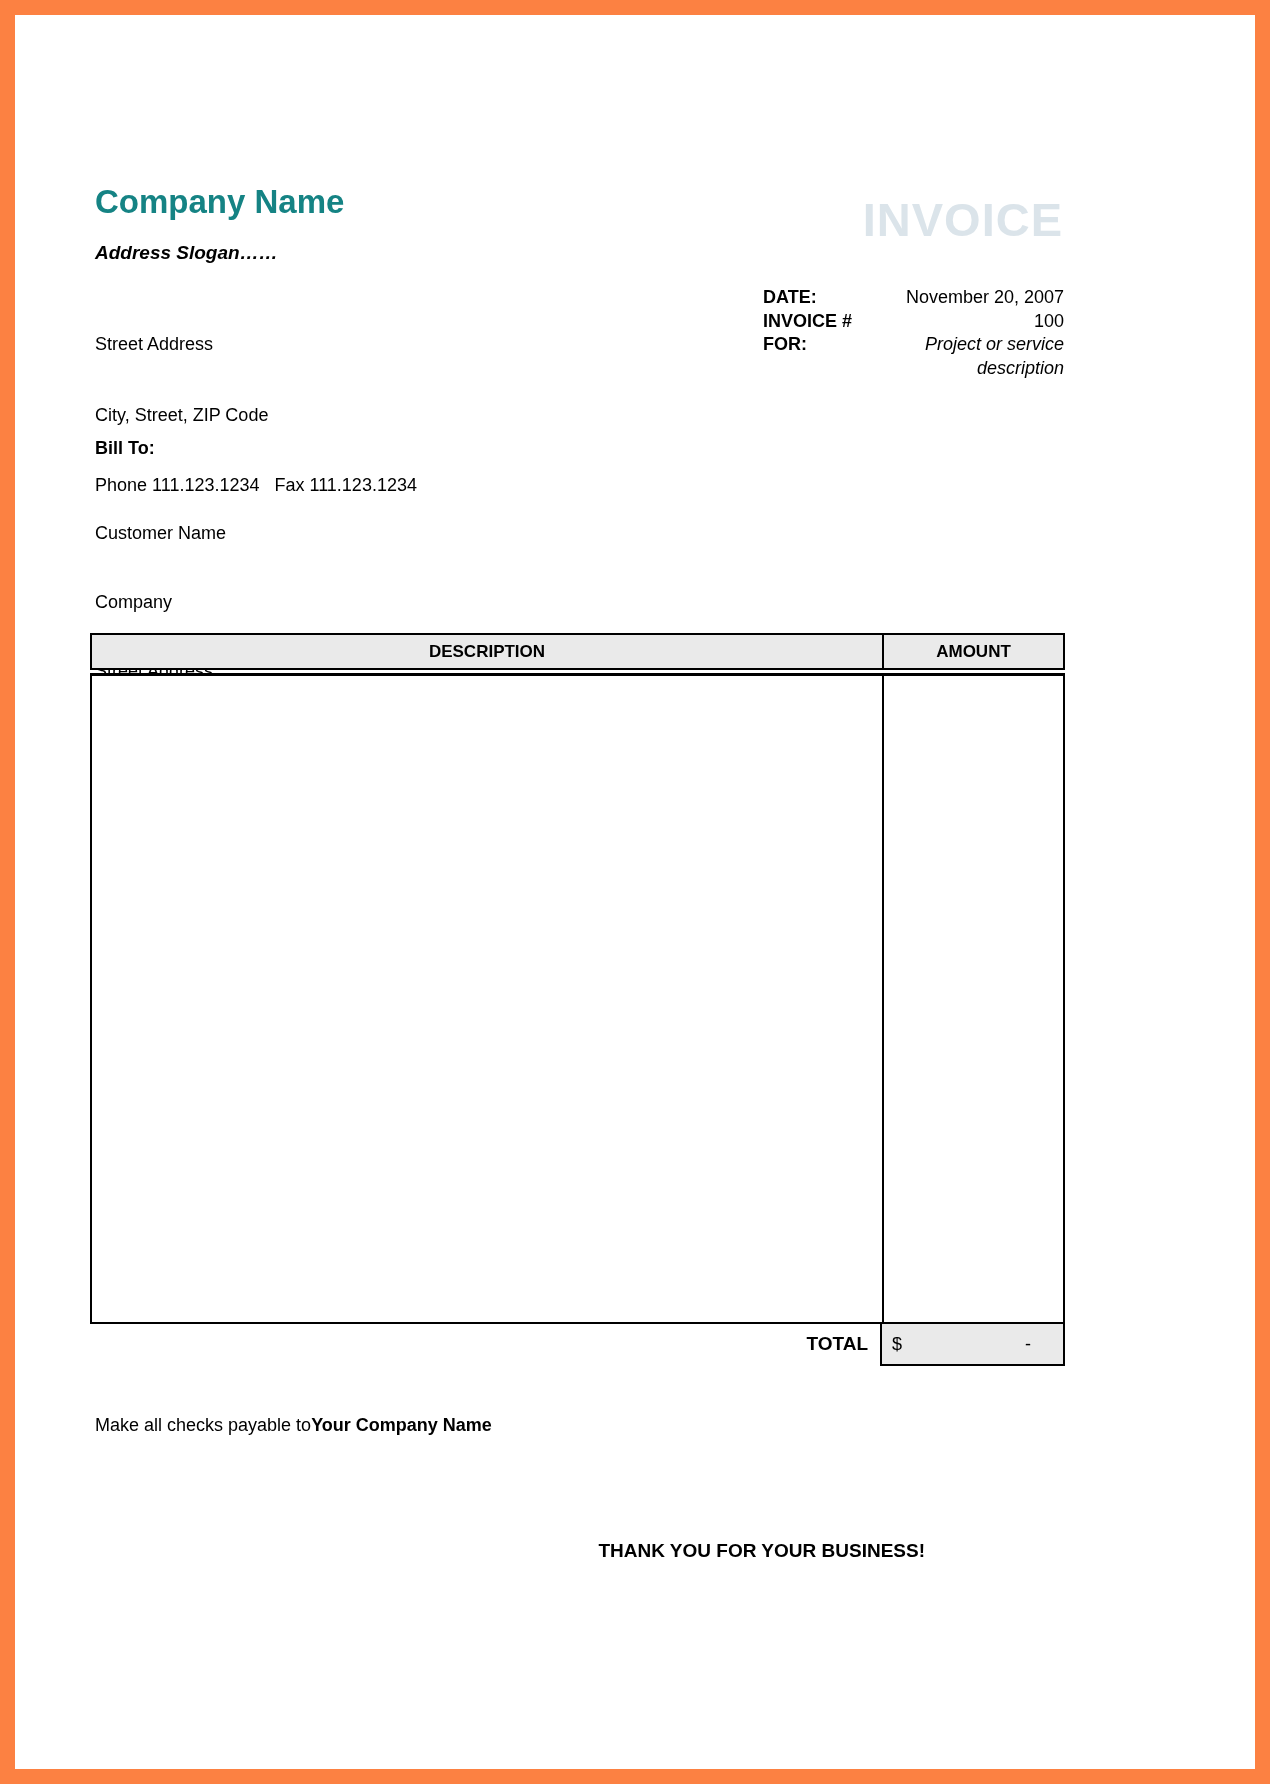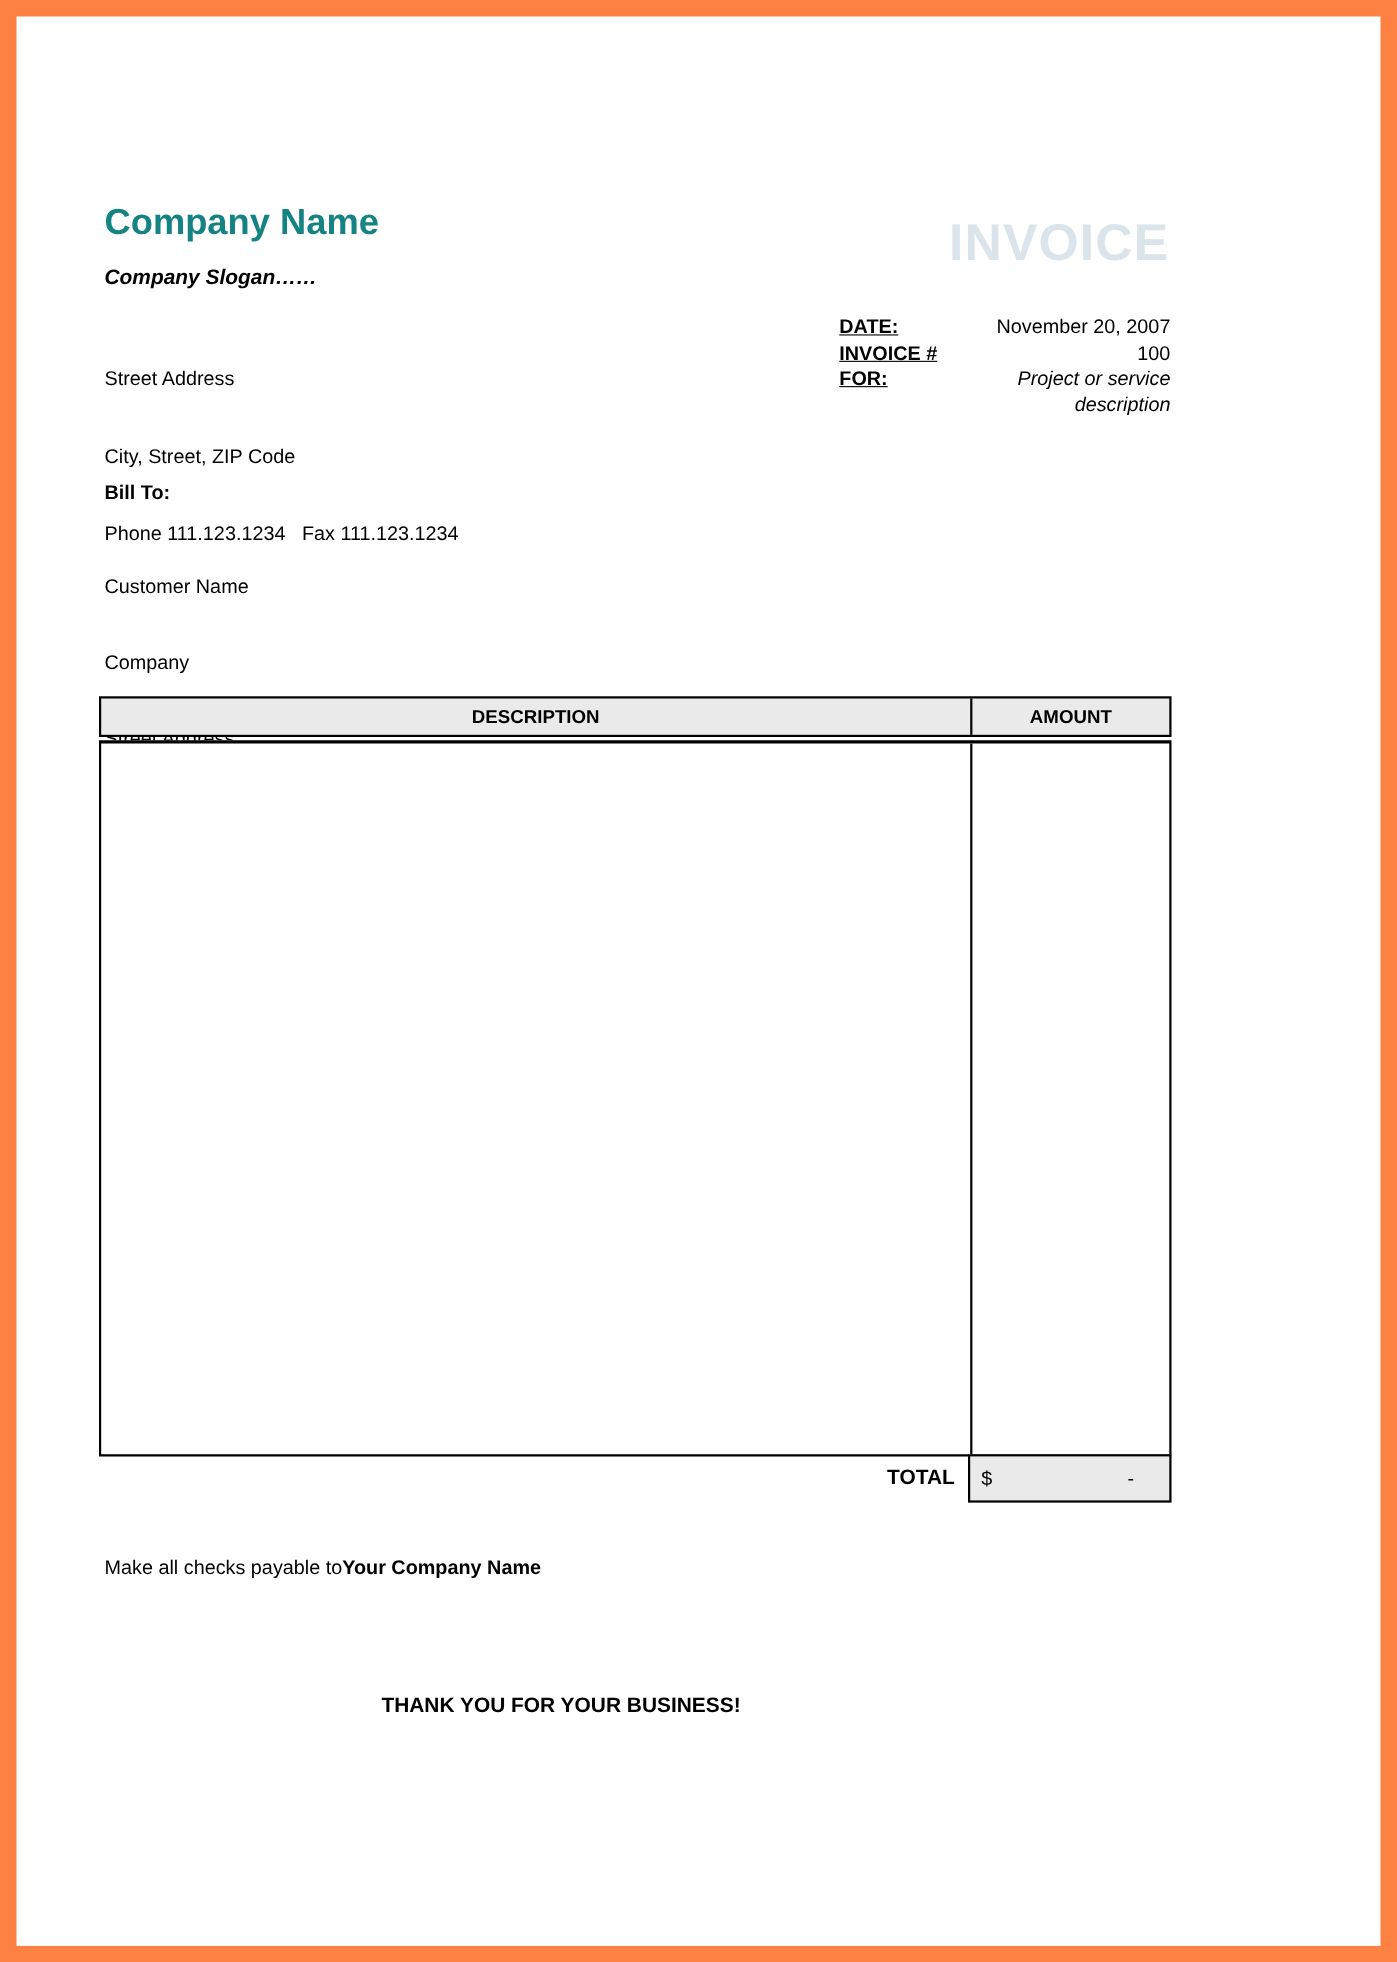--- a/index.html
+++ b/index.html
@@ -39,21 +39,21 @@
   .address {
     left:80px; top:271px;
     font-size:18px; line-height:23.5px;
     white-space:pre-wrap;
   }
   .meta {
     left:748px; top:271px; width:301px;
     font-size:18px; line-height:23.5px;
   }
   .meta-row { display:flex; align-items:flex-start; }
-  .meta-label { font-weight:bold; white-space:nowrap;text-decoration:underline; }
+  .meta-label { font-weight:bold; white-space:nowrap; }
   .meta-value { flex:1; text-align:right; white-space:pre-line; }
   .meta-value.italic { font-style:italic; }
 
   .billto { left:80px; top:421px; font-size:18px; }
   .billto-label { font-weight:bold; line-height:24px; margin-bottom:16px; }
   .billto-lines { line-height:23px; white-space:pre-wrap; }
 
   .items-header {
     left:75px; top:618px; width:975px; height:37px;
     background:#EAEAEA;
@@ -89,33 +89,33 @@
     border:2px solid #000;
     font-size:18px;
     display:flex; align-items:center; justify-content:space-between;
     padding:0 32px 0 10px;
   }
 
   .checks-note { left:80px; top:1398px; font-size:18px; line-height:24px;text-align:center; }
   .checks-note b { font-weight:bold; }
   .thankyou {
     left:80px; top:1524px; width:830px;
-    text-align:center;
+    text-align:right;
     font-size:19px; font-weight:bold;
     line-height:24px;
   }
 </style>
 </head>
 <body>
 
 <div class="page">
 
   <div class="abs company-name">Company Name</div>
 
-  <div class="abs slogan">Company Slogan……</div>
+  <div class="abs slogan">Address Slogan……</div>
 
   <div class="abs watermark">INVOICE</div>
 
   <div class="abs address">
     <div>Street Address</div>
     <div>City, Street, ZIP Code</div>
     <div>Phone 111.123.1234   Fax 111.123.1234</div>
   </div>
 
   <div class="abs meta">

